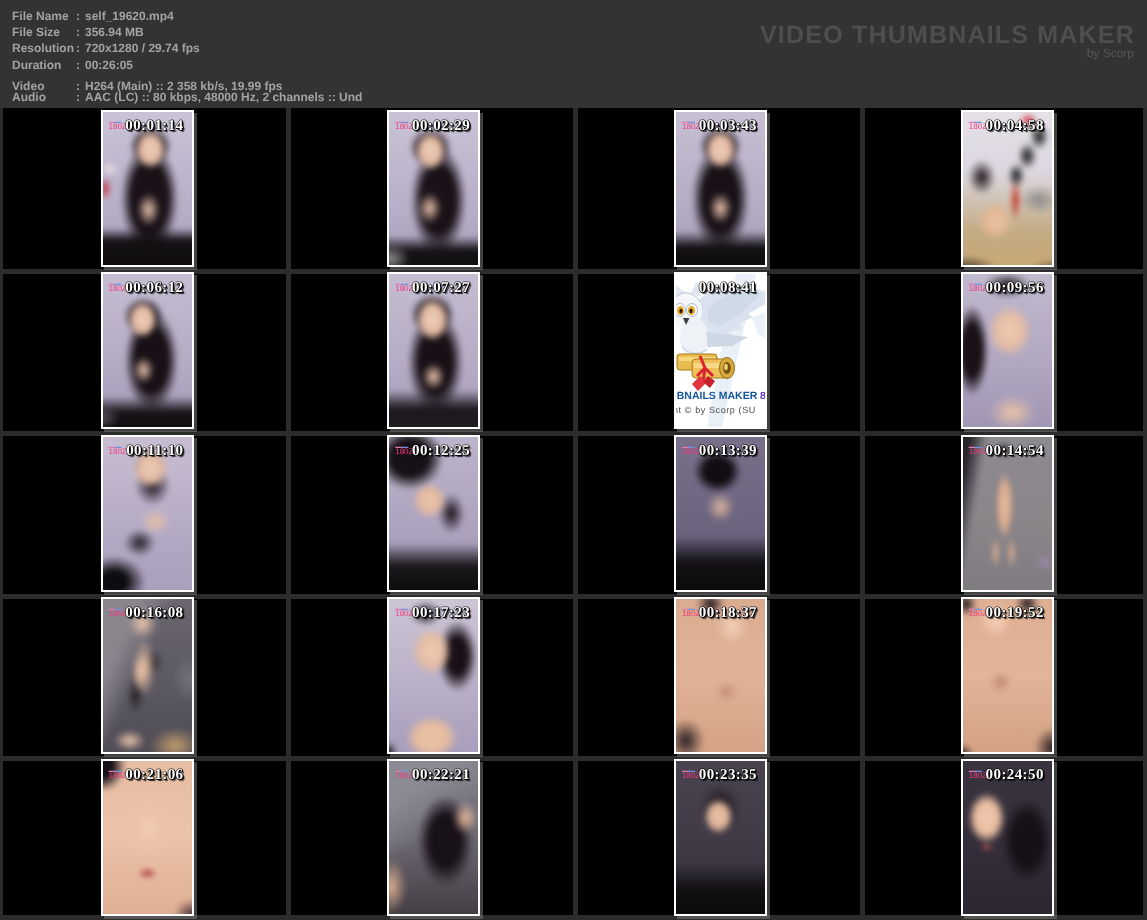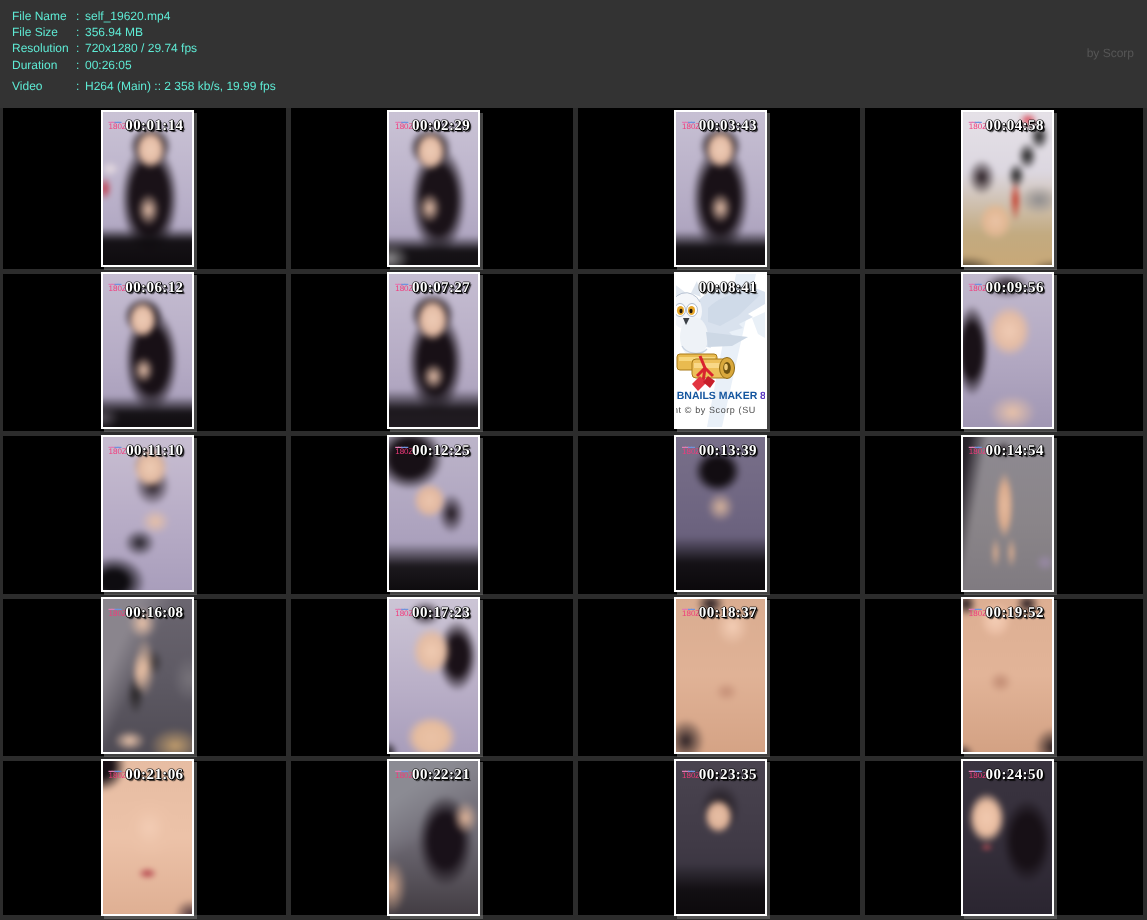--- a/index.html
+++ b/index.html
@@ -1,16 +1,16 @@
 <!DOCTYPE html>
 <html><head><meta charset="utf-8"><style>
 html,body{margin:0;padding:0;background:#000;width:1147px;height:920px;overflow:hidden}
 body{position:relative;font-family:"Liberation Sans",sans-serif;-webkit-font-smoothing:antialiased;text-rendering:geometricPrecision}
 #hd{position:absolute;left:0;top:0;width:1147px;height:108px;background:#333333}
-.hrow{position:absolute;left:12px;height:14px;font-size:12px;font-weight:normal;color:#5eead4;white-space:pre}
+.hrow{position:absolute;left:12px;height:14px;font-size:12px;font-weight:bold;color:#a3a3a3;white-space:pre}
 .lab{display:inline-block;width:64px}
 .col{display:inline-block;width:9px}
 #title{position:absolute;right:12px;top:21px;font-size:25px;font-weight:bold;color:#4e4e4e;letter-spacing:1.2px;white-space:nowrap}
 #byline{position:absolute;right:13px;top:46px;font-size:12px;color:#565656}
 .vl{position:absolute;top:108px;height:812px;background:#2c2c2c}
 .hl{position:absolute;left:0;width:1147px;height:5px;background:#2c2c2c}
 .th{position:absolute;width:89px;height:153px;border:2px solid #fff;box-shadow:3px 3px 0 rgba(120,120,120,.55);background:#000}
 .imw{position:absolute;left:0;top:0;width:89px;height:153px;overflow:hidden}
 .im{position:absolute;left:-5px;top:-5px;width:99px;height:163px;filter:blur(2.5px)}
 .logo{position:absolute;left:0;top:0;width:89px;height:153px;overflow:hidden}
@@ -39,20 +39,22 @@
 .t18{background:radial-gradient(ellipse 13px 17px at 82% 38%, #e4b89c 0%, rgba(228,184,156,0) 100%),radial-gradient(ellipse 16px 28px at 7% 80%, #dcae90 0%, rgba(220,174,144,0) 100%),radial-gradient(ellipse 28px 46px at 62% 52%, #191119 0%, #191119 55%, rgba(25,17,25,0) 100%),linear-gradient(145deg, #8b8b93 0%, #8b8b93 22%, rgba(139,139,147,0) 48%),linear-gradient(to bottom, #7d7a84 0%, #6e6a74 50%, #403a40 100%)}
 .t19{background:radial-gradient(ellipse 15px 18px at 48% 37%, #e8c0a6 0%, #deb298 60%, rgba(222,178,152,0) 100%),linear-gradient(to bottom, rgba(0,0,0,0) 66%, rgba(15,12,15,.92) 82%, #0b090b 100%),radial-gradient(ellipse 25px 31px at 50% 32%, #161015 0%, rgba(22,16,21,0) 80%),linear-gradient(to bottom, #4a4450 0%, #403a46 55%, #312d38 100%)}
 .t20{background:radial-gradient(ellipse 19px 26px at 29% 38%, #f2cab0 0%, #e8bca0 60%, rgba(232,188,160,0) 100%),radial-gradient(ellipse 7px 4px at 29% 56%, #c05058 0%, rgba(192,80,88,0) 100%),radial-gradient(ellipse 25px 42px at 70% 52%, #171016 0%, #171016 58%, rgba(23,16,22,0) 100%),linear-gradient(to bottom, #3a3440 0%, #342e3a 55%, #2a2530 100%)}
 </style></head><body>
 <div id="hd">
 <div class="hrow" style="top:9.0px"><span class="lab">File Name</span><span class="col">:</span><span class="val">self_19620.mp4</span></div>
 <div class="hrow" style="top:25.2px"><span class="lab">File Size</span><span class="col">:</span><span class="val">356.94 MB</span></div>
 <div class="hrow" style="top:41.4px"><span class="lab">Resolution</span><span class="col">:</span><span class="val">720x1280 / 29.74 fps</span></div>
 <div class="hrow" style="top:57.6px"><span class="lab">Duration</span><span class="col">:</span><span class="val">00:26:05</span></div>
 <div class="hrow" style="top:79px"><span class="lab">Video</span><span class="col">:</span><span class="val">H264 (Main) :: 2 358 kb/s, 19.99 fps</span></div>
+<div class="hrow" style="top:90.0px"><span class="lab">Audio</span><span class="col">:</span><span class="val">AAC (LC) :: 80 kbps, 48000 Hz, 2 channels :: Und</span></div>
+<div id="title">VIDEO THUMBNAILS MAKER</div>
 <div id="byline">by Scorp</div>
 </div>
 <div class="vl" style="left:0.0px;width:3px"></div>
 <div class="vl" style="left:285.5px;width:5px"></div>
 <div class="vl" style="left:572.5px;width:5px"></div>
 <div class="vl" style="left:859.5px;width:5px"></div>
 <div class="vl" style="left:1143.0px;width:4px"></div>
 <div class="hl" style="top:268.9px"></div>
 <div class="hl" style="top:431.3px"></div>
 <div class="hl" style="top:593.7px"></div>

